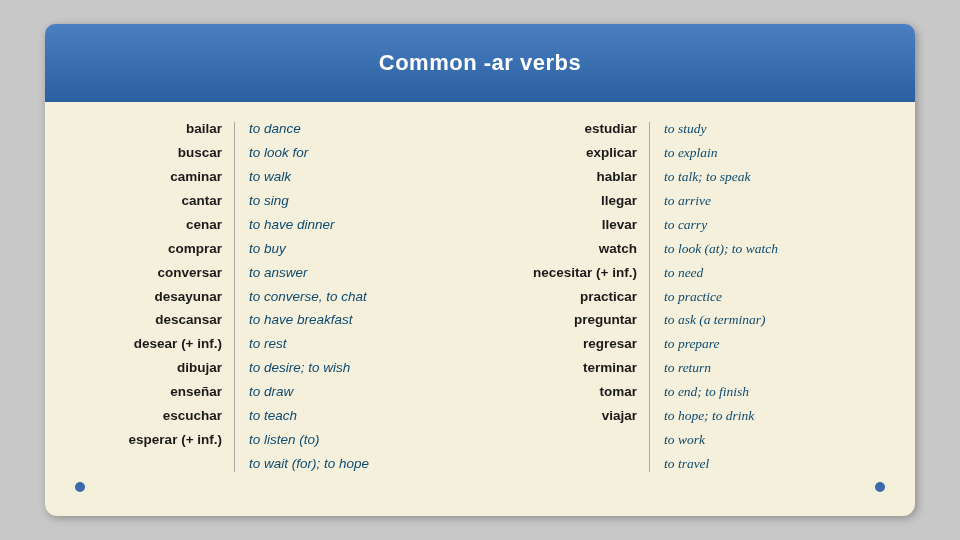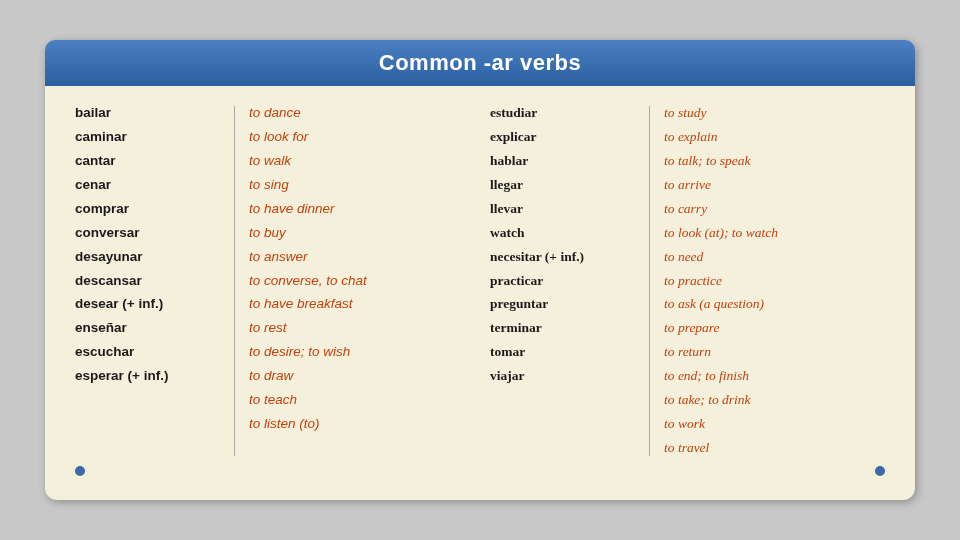--- a/index.html
+++ b/index.html
@@ -16,21 +16,21 @@
     .card {
       background: #f5f0dc;
       border-radius: 12px;
       width: 870px;
       padding: 0 0 24px 0;
       box-shadow: 2px 2px 8px rgba(0,0,0,0.3);
     }
     .card-header {
       background: linear-gradient(180deg, #4a7fc1 0%, #2a5fa0 100%);
       border-radius: 10px 10px 0 0;
-      padding: 10px 20px;
+      padding: 26px 20px;
       text-align: center;
       margin-bottom: 16px;
     }
     .card-header h1 {
       color: white;
       font-size: 22px;
       font-weight: bold;
       letter-spacing: 0.5px;
     }
     .card-body {
@@ -39,27 +39,27 @@
       gap: 0;
     }
     .cell {
       padding: 2.5px 0;
       font-size: 13.5px;
       line-height: 1.4;
     }
     .cell-spanish {
       font-weight: bold;
       color: #1a1a1a;
-      text-align: left;
+      text-align: right;
       padding-right: 8px;
       min-width: 155px;
     }
     .cell-english {
       font-style: italic;
-      color: #c2410c;
+      color: #0c4a6e;
       padding-left: 10px;
       min-width: 175px;
     }
     .dot-bottom {
       display: flex;
       justify-content: space-between;
       padding: 6px 30px 0 30px;
     }
     .dot {
       width: 10px;
@@ -73,83 +73,87 @@
 
 <div class="card">
   <div class="card-header">
     <h1>Common -ar verbs</h1>
   </div>
   <div class="card-body">
 
     <div style="display:flex; flex:1;">
       <div style="display:flex; flex-direction:column;" id="left-spanish">
           <div class="cell cell-spanish">bailar</div>
+          <div class="cell cell-spanish">buscar</div>
           <div class="cell cell-spanish">caminar</div>
           <div class="cell cell-spanish">cantar</div>
           <div class="cell cell-spanish">cenar</div>
           <div class="cell cell-spanish">comprar</div>
           <div class="cell cell-spanish">conversar</div>
           <div class="cell cell-spanish">desayunar</div>
           <div class="cell cell-spanish">descansar</div>
           <div class="cell cell-spanish">desear (+ inf.)</div>
+          <div class="cell cell-spanish">dibujar</div>
           <div class="cell cell-spanish">enseñar</div>
           <div class="cell cell-spanish">escuchar</div>
           <div class="cell cell-spanish">esperar (+ inf.)</div>
         </div>
       <div style="width:1px; background:#aaa; margin: 4px 4px;"></div>
       <div style="display:flex; flex-direction:column;" id="left-english">
           <div class="cell cell-english">to dance</div>
           <div class="cell cell-english">to look for</div>
           <div class="cell cell-english">to walk</div>
           <div class="cell cell-english">to sing</div>
           <div class="cell cell-english">to have dinner</div>
           <div class="cell cell-english">to buy</div>
           <div class="cell cell-english">to answer</div>
           <div class="cell cell-english">to converse, to chat</div>
           <div class="cell cell-english">to have breakfast</div>
           <div class="cell cell-english">to rest</div>
           <div class="cell cell-english">to desire; to wish</div>
           <div class="cell cell-english">to draw</div>
           <div class="cell cell-english">to teach</div>
           <div class="cell cell-english">to listen (to)</div>
+          <div class="cell cell-english">to wait (for); to hope</div>
         </div>
     </div>
 
     <div style="width:20px;"></div>
 
     <div style="display:flex; flex:1;">
-      <div style="display:flex; flex-direction:column;font-family:Liberation Serif, serif;" id="right-spanish">
+      <div style="display:flex; flex-direction:column;" id="right-spanish">
           <div class="cell cell-spanish">estudiar</div>
           <div class="cell cell-spanish">explicar</div>
           <div class="cell cell-spanish">hablar</div>
           <div class="cell cell-spanish">llegar</div>
           <div class="cell cell-spanish">llevar</div>
           <div class="cell cell-spanish">watch</div>
           <div class="cell cell-spanish">necesitar (+ inf.)</div>
           <div class="cell cell-spanish">practicar</div>
           <div class="cell cell-spanish">preguntar</div>
+          <div class="cell cell-spanish">regresar</div>
           <div class="cell cell-spanish">terminar</div>
           <div class="cell cell-spanish">tomar</div>
           <div class="cell cell-spanish">viajar</div>
         </div>
       <div style="width:1px; background:#aaa; margin: 4px 4px;"></div>
       <div style="display:flex; flex-direction:column;font-family:Liberation Serif, serif;" id="right-english">
           <div class="cell cell-english">to study</div>
           <div class="cell cell-english">to explain</div>
           <div class="cell cell-english">to talk; to speak</div>
           <div class="cell cell-english">to arrive</div>
           <div class="cell cell-english">to carry</div>
           <div class="cell cell-english">to look (at); to watch</div>
           <div class="cell cell-english">to need</div>
           <div class="cell cell-english">to practice</div>
-          <div class="cell cell-english">to ask (a question)</div>
+          <div class="cell cell-english">to ask (a terminar)</div>
           <div class="cell cell-english">to prepare</div>
           <div class="cell cell-english">to return</div>
           <div class="cell cell-english">to end; to finish</div>
-          <div class="cell cell-english">to take; to drink</div>
+          <div class="cell cell-english">to hope; to drink</div>
           <div class="cell cell-english">to work</div>
           <div class="cell cell-english">to travel</div>
         </div>
     </div>
   </div>
   <div class="dot-bottom">
     <div class="dot"></div>
     <div class="dot"></div>
   </div>
 </div>

